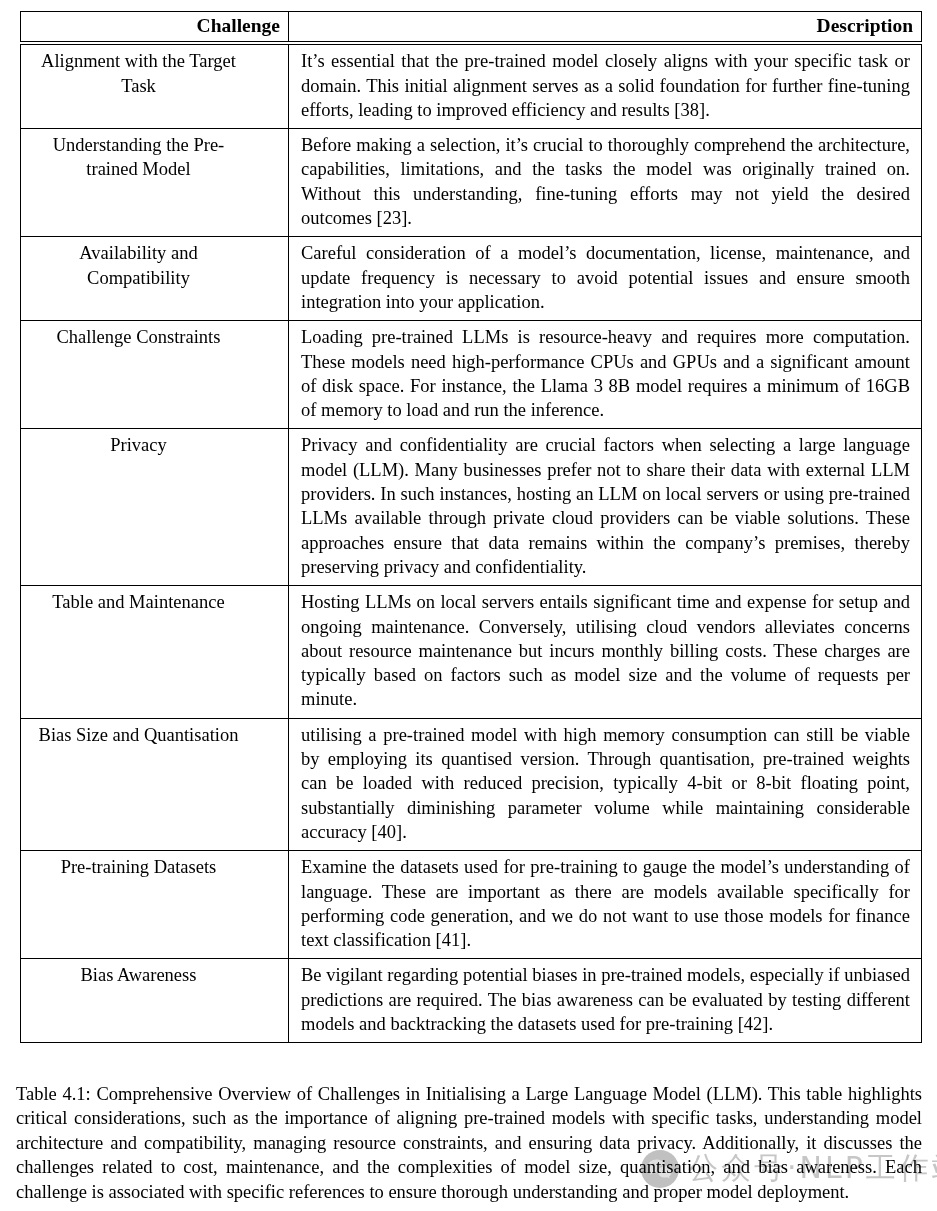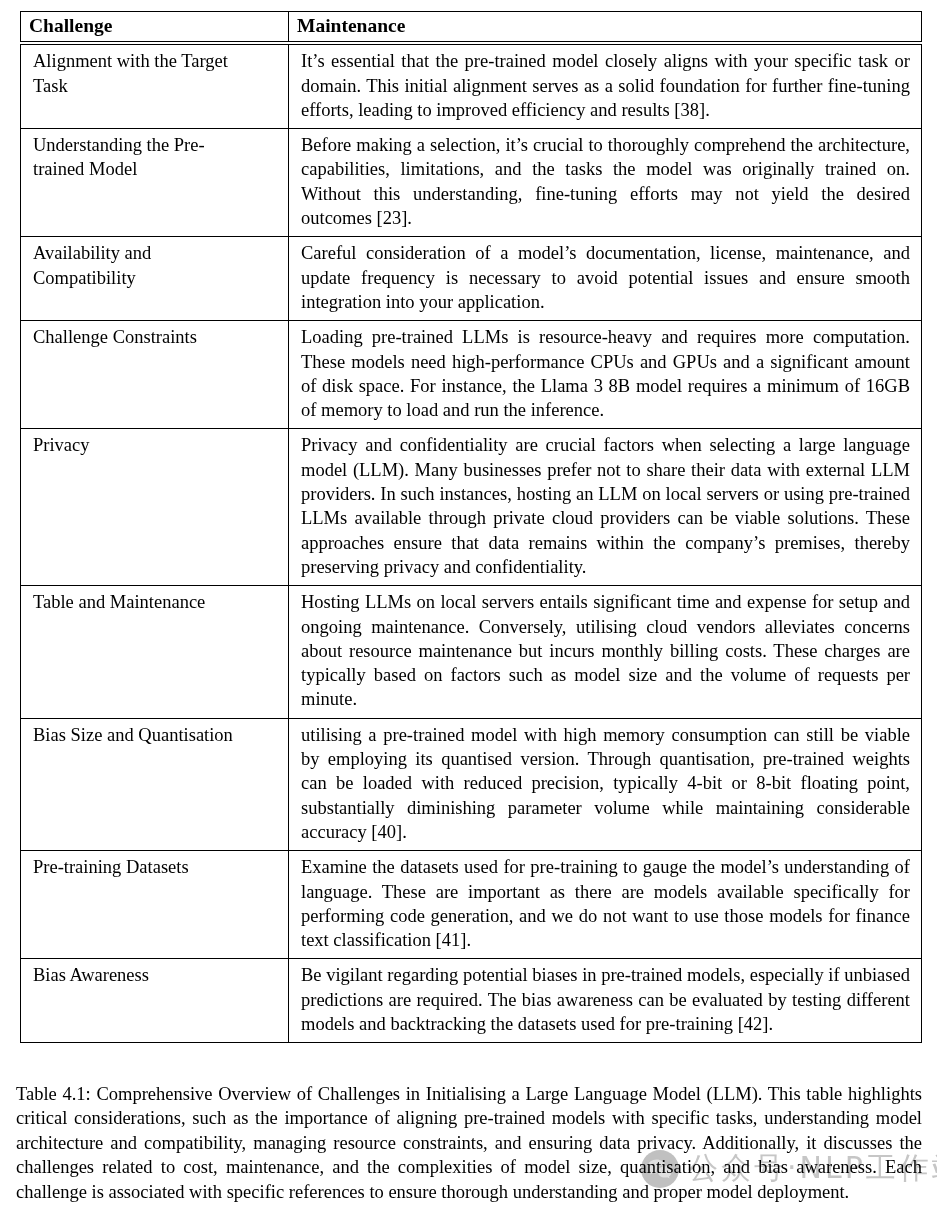--- a/index.html
+++ b/index.html
@@ -24,30 +24,30 @@
     border-collapse: collapse;
     border: 1.5px solid #000;
     font-size: 18.5px;
     line-height: 24.3px;
     table-layout: fixed;
   }
   table.challenges th {
     border: 1px solid #000;
     border-bottom: 4px double #000;
     font-weight: bold;
-    text-align: left;
+    text-align: right;
     padding: 2px 8px 3px 8px;
     font-size: 19.5px;
   }
   table.challenges td {
     border: 1px solid #000;
     vertical-align: top;
     box-sizing: border-box;
   }
-  th.col-challenge, td.challenge-cell { width: 251px; }
+  th.col-challenge, td.challenge-cell { width: 251px; text-align: center; }
   td.challenge-cell {
     padding: 4px 44px 6px 12px;
   }
   td.description-cell {
     padding: 4px 11px 6px 12px;
     text-align: justify;
     border-radius: 22px;
   }
   .caption {
     position: absolute;
@@ -85,21 +85,21 @@
 </style>
 </head>
 <body>
 
 <div class="page">
 
   <table class="challenges">
     <thead>
       <tr>
         <th class="col-challenge">Challenge</th>
-        <th class="col-description">Maintenance</th>
+        <th class="col-description">Description</th>
       </tr>
     </thead>
     <tbody>
     <tr>
       <td class="challenge-cell">Alignment with the Target Task</td>
       <td class="description-cell">It’s essential that the pre-trained model closely aligns with your specific task or domain. This initial alignment serves as a solid foundation for further fine-tuning efforts, leading to improved efficiency and results [38].</td>
     </tr>
 
     <tr>
       <td class="challenge-cell">Understanding the Pre-trained Model</td>

